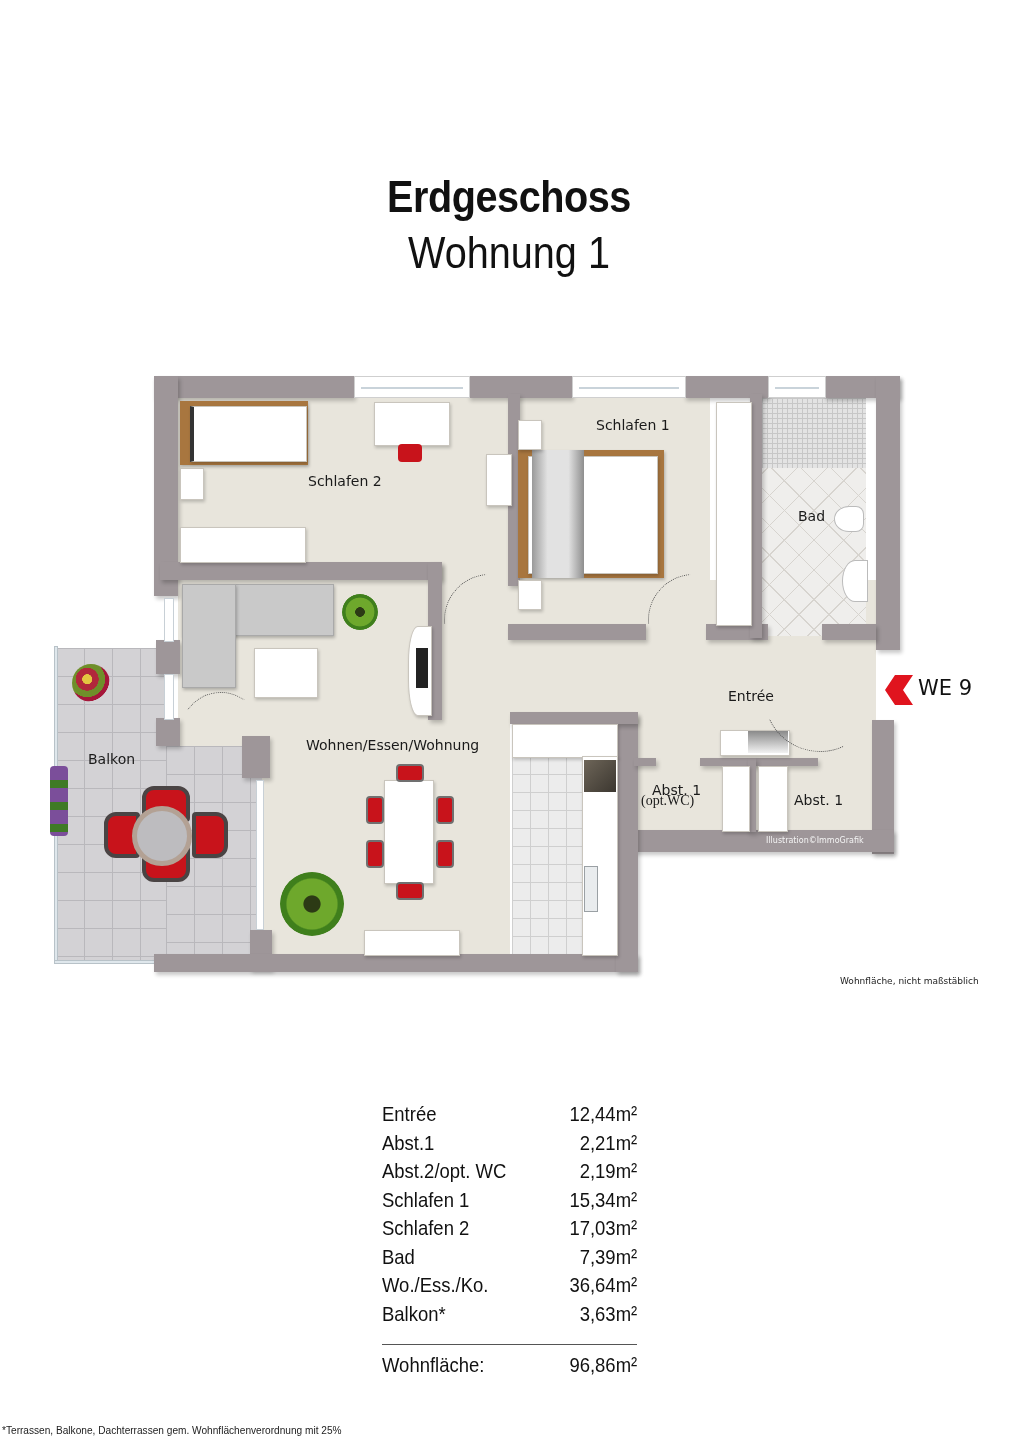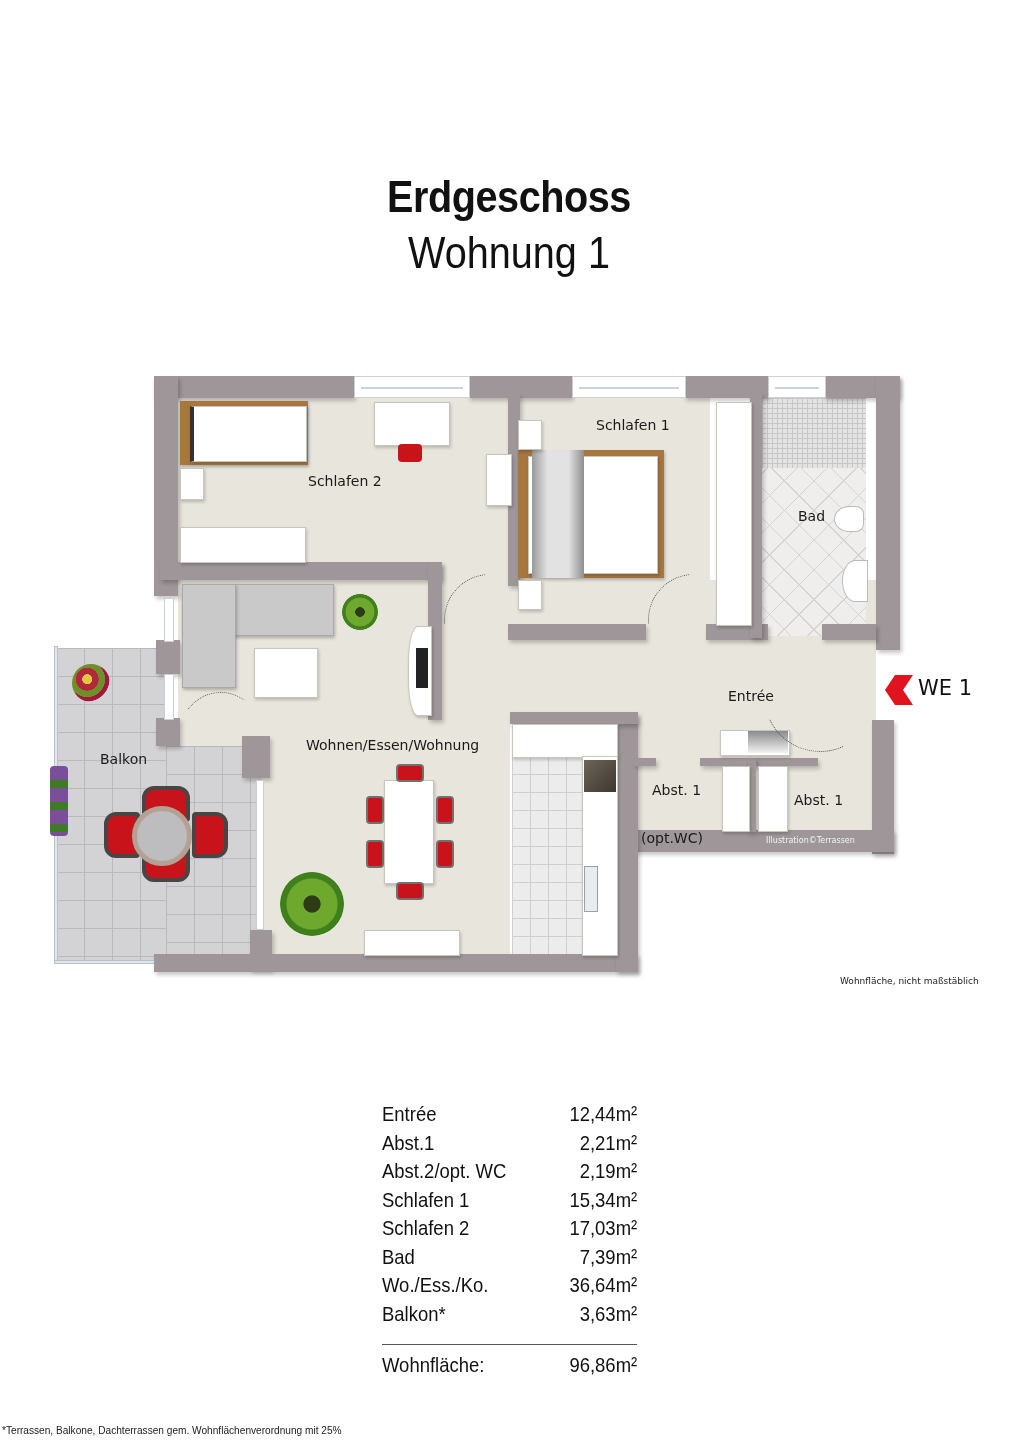--- a/index.html
+++ b/index.html
@@ -143,45 +143,45 @@
   <div class="furn" style="left:582px;top:756px;width:34px;height:198px;"></div>
   <div class="abs" style="left:584px;top:760px;width:32px;height:32px;background:linear-gradient(135deg,#6d6558,#3c3730);"></div>
   <div class="abs" style="left:584px;top:866px;width:12px;height:44px;background:#e9ecee;border:1px solid #9aa0a4;"></div>
 
   <div class="furn" style="left:720px;top:730px;width:68px;height:24px;"></div>
   <div class="abs" style="left:748px;top:731px;width:40px;height:22px;background:linear-gradient(180deg,#8a8a8a,#f2f2f2);"></div>
   <div class="furn" style="left:722px;top:766px;width:26px;height:64px;"></div>
   <div class="furn" style="left:758px;top:766px;width:28px;height:64px;"></div>
   <div class="label" style="left:728px;top:688px;">Entrée</div>
   <div class="label" style="left:652px;top:782px;">Abst. 1</div>
-  <div class="label" style="left:641px;top:830px;">(opt.WC)</div>
+  <div class="label" style="left:641px;top:793px;font-family:Liberation Serif, serif;">(opt.WC)</div>
   <div class="label" style="left:794px;top:792px;">Abst. 1</div>
 
   <div class="door-arc" style="left:444px;top:574px;width:90px;height:90px;transform:rotate(-50deg);"></div>
   <div class="door-arc" style="left:648px;top:574px;width:90px;height:90px;transform:rotate(-50deg);"></div>
   <div class="door-arc" style="left:764px;top:640px;width:110px;height:110px;transform:rotate(200deg);"></div>
   <div class="door-arc" style="left:180px;top:692px;width:80px;height:80px;transform:rotate(-10deg);"></div>
 
   <div class="flowers" style="left:72px;top:664px;width:38px;height:38px;"></div>
   <div class="abs" style="left:50px;top:766px;width:18px;height:70px;background:repeating-linear-gradient(180deg,#7b4e9a 0 14px,#3f7a25 14px 22px);border-radius:4px;"></div>
   <div class="abs" style="left:142px;top:786px;width:40px;height:28px;background:#c8131b;border:4px solid #4a4444;border-radius:12px 12px 4px 4px;"></div>
   <div class="abs" style="left:142px;top:846px;width:40px;height:28px;background:#c8131b;border:4px solid #4a4444;border-radius:4px 4px 12px 12px;"></div>
   <div class="abs" style="left:104px;top:812px;width:28px;height:38px;background:#c8131b;border:4px solid #4a4444;border-radius:12px 4px 4px 12px;"></div>
   <div class="abs" style="left:192px;top:812px;width:28px;height:38px;background:#c8131b;border:4px solid #4a4444;border-radius:4px 12px 12px 4px;"></div>
   <div class="abs" style="left:132px;top:806px;width:50px;height:50px;border-radius:50%;background:#bdbcbf;border:5px solid #b3a194;"></div>
-  <div class="label" style="left:100px;top:751px;">Balkon</div>
+  <div class="label" style="left:88px;top:751px;">Balkon</div>
 
   <div class="label" style="left:308px;top:473px;">Schlafen 2</div>
 
   <svg class="we-arrow" viewBox="0 0 32 30">
     <polygon points="12,0 30,0 20,15 30,30 12,30 2,15" fill="#e0141e"></polygon>
   </svg>
-  <div class="we-label">WE 1</div>
-
-  <div class="credit">Illustration©Terrassen</div>
+  <div class="we-label">WE 9</div>
+
+  <div class="credit">Illustration©ImmoGrafik</div>
   <div class="expose">Wohnfläche, nicht maßstäblich</div>
 </div>
 
 <div class="table-area">
   <div class="row">
       <span>Entrée</span>
       <span>12,44m²</span>
     </div>
   <div class="row">
       <span>Abst.1</span>

